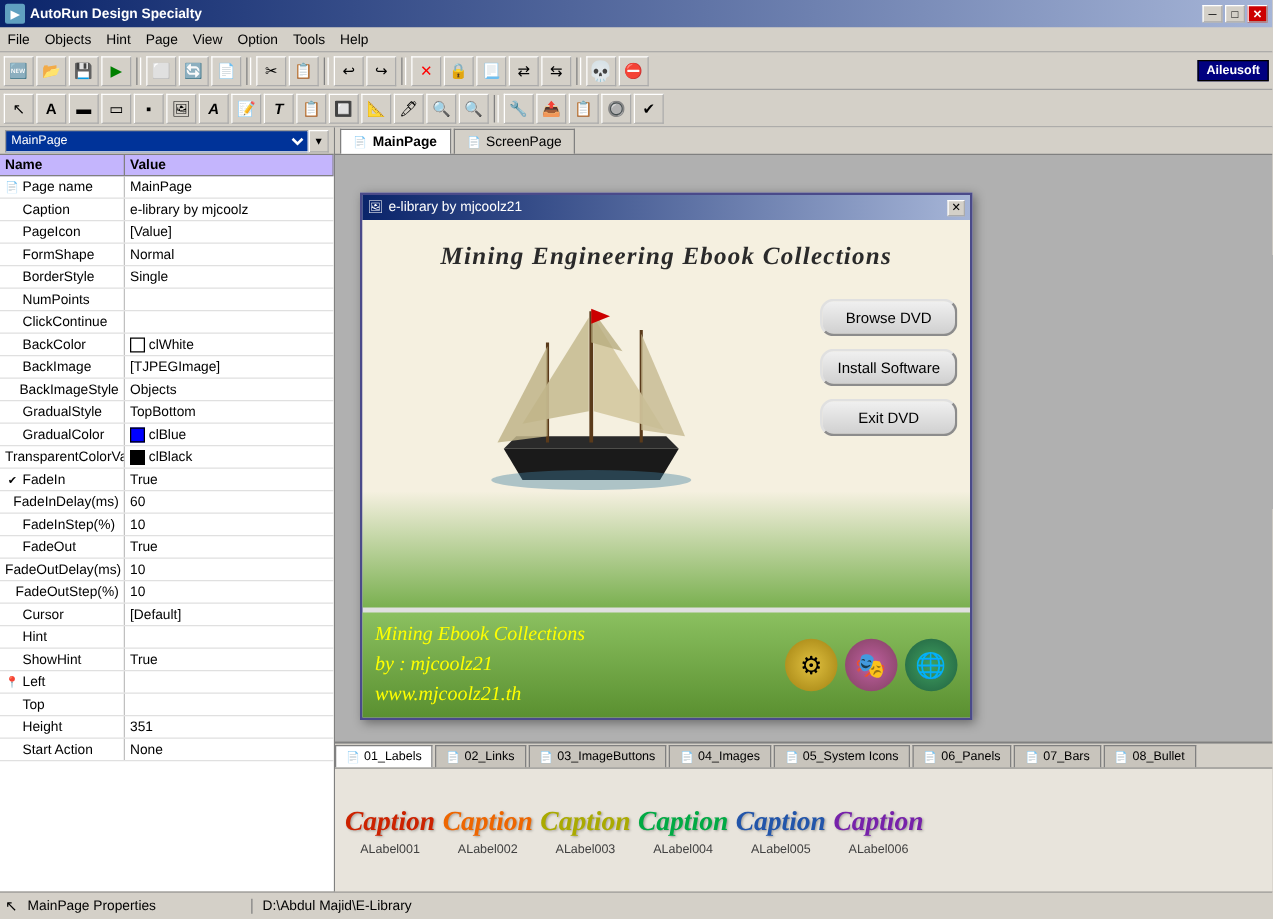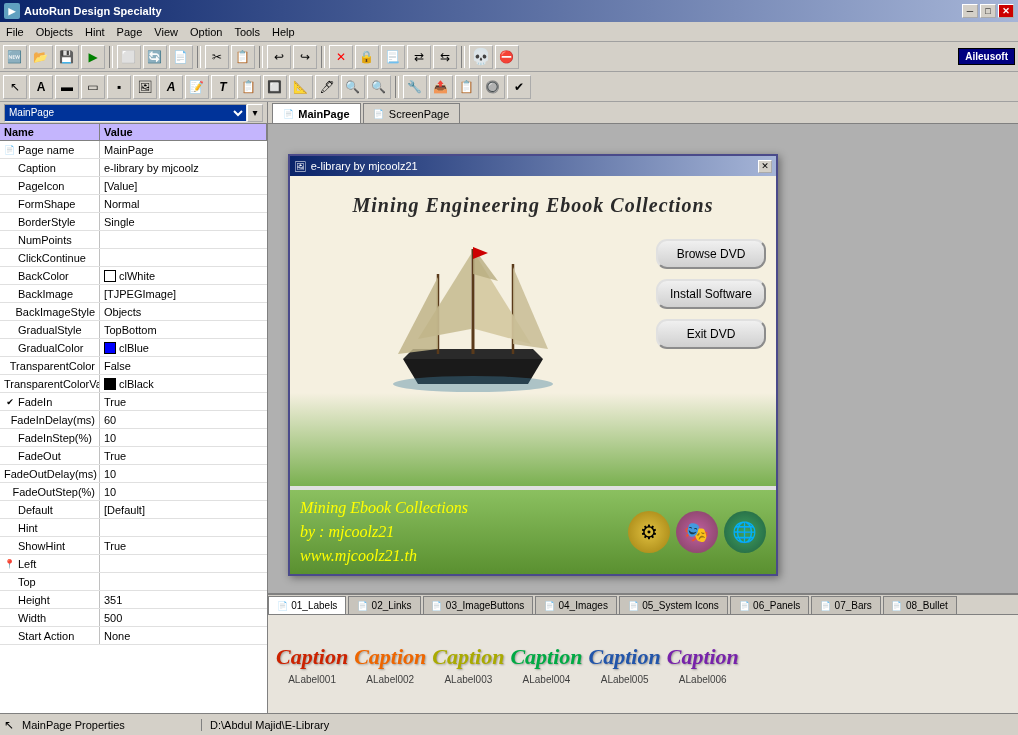--- a/index.html
+++ b/index.html
@@ -601,29 +601,20 @@
             <span>GradualColor</span>
           </div>
           <div class="prop-val">
             <span class="color-swatch" style="background-color: rgb(0, 0, 255);"></span>
             <span>clBlue</span>
           </div>
         </div>
         <div class="prop-row">
           <div class="prop-name has-icon">
             <span style="width: 14px; display: inline-block;"></span>
-            <span>TransparentColor</span>
-          </div>
-          <div class="prop-val">
-            <span>False</span>
-          </div>
-        </div>
-        <div class="prop-row">
-          <div class="prop-name has-icon">
-            <span style="width: 14px; display: inline-block;"></span>
             <span>TransparentColorValue</span>
           </div>
           <div class="prop-val">
             <span class="color-swatch" style="background-color: rgb(0, 0, 0);"></span>
             <span>clBlack</span>
           </div>
         </div>
         <div class="prop-row">
           <div class="prop-name has-icon">
             <span class="prop-icon">✔</span>
@@ -674,21 +665,21 @@
             <span style="width: 14px; display: inline-block;"></span>
             <span>FadeOutStep(%)</span>
           </div>
           <div class="prop-val">
             <span>10</span>
           </div>
         </div>
         <div class="prop-row">
           <div class="prop-name has-icon">
             <span style="width: 14px; display: inline-block;"></span>
-            <span>Default</span>
+            <span>Cursor</span>
           </div>
           <div class="prop-val">
             <span>[Default]</span>
           </div>
         </div>
         <div class="prop-row">
           <div class="prop-name has-icon">
             <span style="width: 14px; display: inline-block;"></span>
             <span>Hint</span>
           </div>
@@ -723,29 +714,20 @@
             <span></span>
           </div>
         </div>
         <div class="prop-row">
           <div class="prop-name has-icon">
             <span style="width: 14px; display: inline-block;"></span>
             <span>Height</span>
           </div>
           <div class="prop-val">
             <span>351</span>
-          </div>
-        </div>
-        <div class="prop-row">
-          <div class="prop-name has-icon">
-            <span style="width: 14px; display: inline-block;"></span>
-            <span>Width</span>
-          </div>
-          <div class="prop-val">
-            <span>500</span>
           </div>
         </div>
         <div class="prop-row">
           <div class="prop-name has-icon">
             <span style="width: 14px; display: inline-block;"></span>
             <span>Start Action</span>
           </div>
           <div class="prop-val">
             <span>None</span>
           </div>

